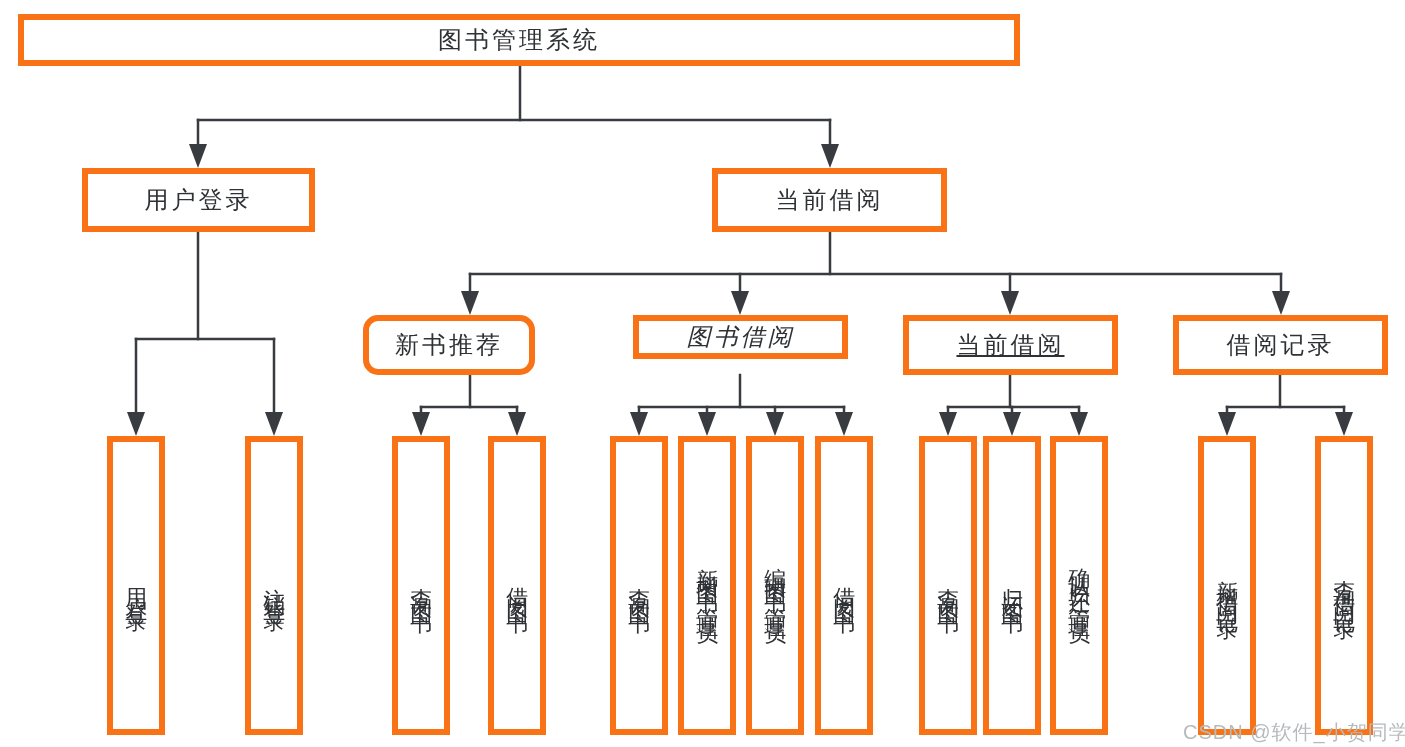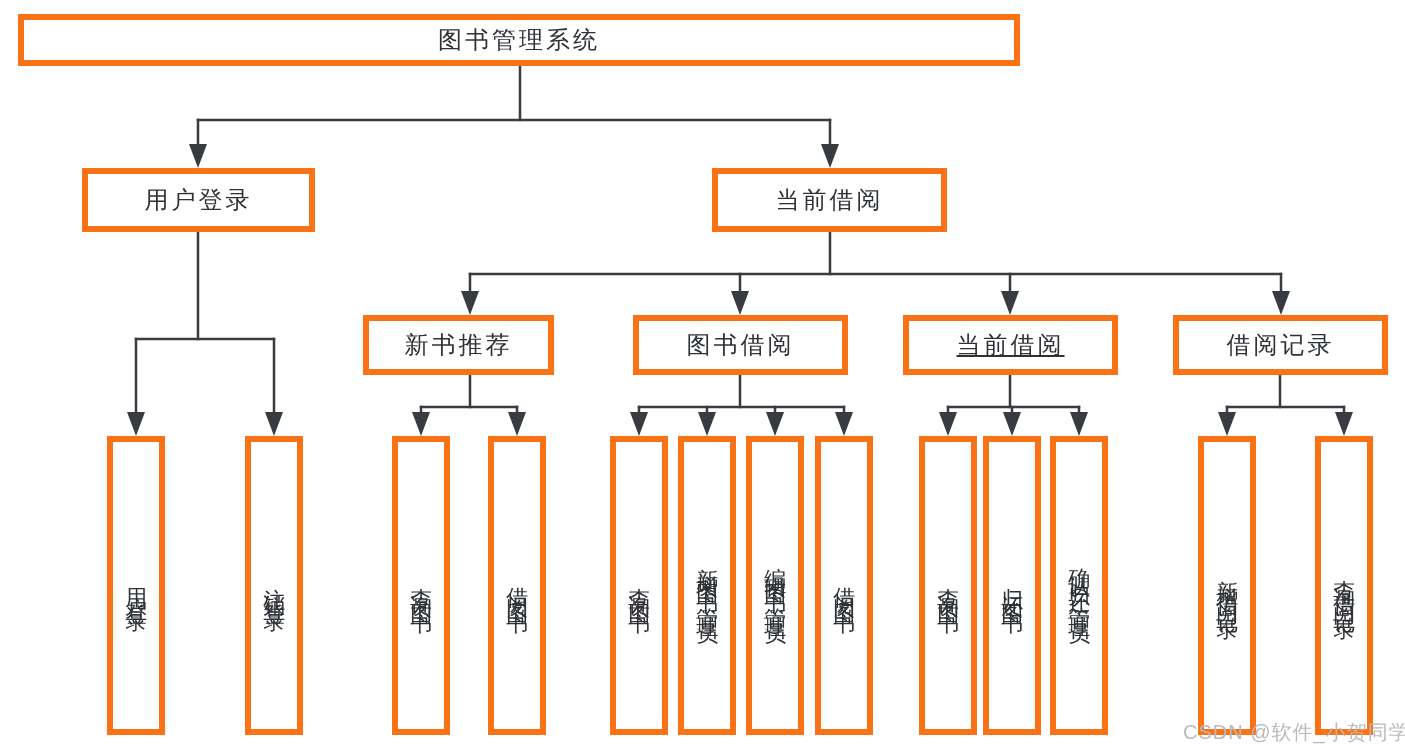--- a/index.html
+++ b/index.html
@@ -125,24 +125,24 @@
     <span class="lbl">图书管理系统</span>
   </div>
 
   <div class="node h" style="left:82px; top:168px; width:233px; height:64px;">
     <span class="lbl">用户登录</span>
   </div>
   <div class="node h" style="left:712px; top:168px; width:235px; height:64px;">
     <span class="lbl">当前借阅</span>
   </div>
 
-  <div class="node h" style="left:363px; top:315px; width:191px; height:60px;">
+  <div class="node h" style="left:363px; top:315px; width:172px; height:60px;border-radius:15px;">
     <span class="lbl">新书推荐</span>
   </div>
-  <div class="node h" style="left:633px; top:315px; width:215px; height:60px;">
+  <div class="node h" style="left:633px; top:315px; width:215px; height:44px;font-style:italic;">
     <span class="lbl">图书借阅</span>
   </div>
   <div class="node h" style="left:903px; top:315px; width:215px; height:60px;text-decoration:underline;">
     <span class="lbl">当前借阅</span>
   </div>
   <div class="node h" style="left:1173px; top:315px; width:215px; height:60px;">
     <span class="lbl">借阅记录</span>
   </div>
 
   <div class="node v" style="left:107px; top:436px; width:58px; height:299px;">

